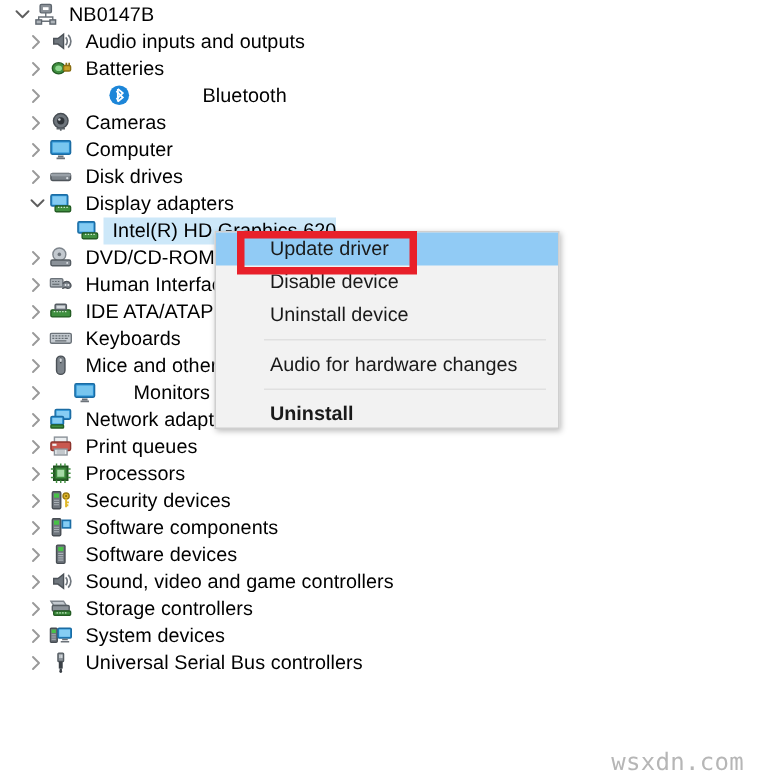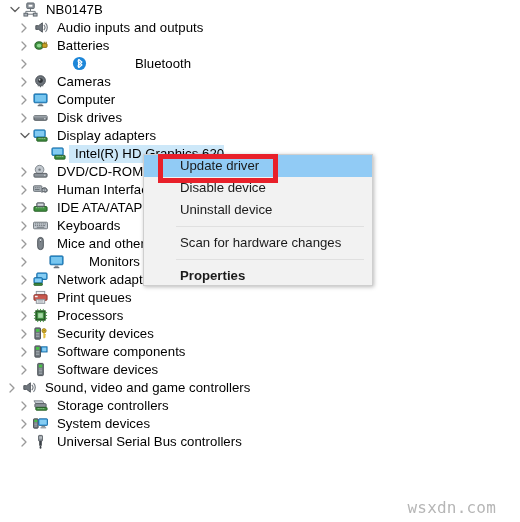--- a/index.html
+++ b/index.html
@@ -439,21 +439,21 @@
       </span>
       <span class="tree-icon">
         <svg width="15" height="15" viewBox="0 0 16 16">
           <rect x="5" y="1.5" width="6" height="13" rx="0.8" fill="#6e757c" stroke="#474d53"></rect>
           <rect x="6.2" y="2.8" width="3.6" height="3" fill="#47c247"></rect>
           <path d="M6.2 7.4h3.6M6.2 9h3.6M6.2 10.6h3.6M6.2 12.2h3.6" stroke="#aab1b7" stroke-width="0.8"></path>
         </svg>
       </span>
       <span class="tree-label">Software devices</span>
     </div>
-    <div class="tree-row" style="top: 379px; left: 6px;">
+    <div class="tree-row" style="top: 379px; left: 18px;">
       <span class="chevron">
         <svg width="9" height="10" viewBox="0 0 9 10">
           <path d="M2 1l4 4-4 4" stroke="#9a9a9a" stroke-width="1.3" fill="none" stroke-linecap="round" stroke-linejoin="round"></path>
         </svg>
       </span>
       <span class="tree-icon">
         <svg width="15" height="15" viewBox="0 0 16 16">
           <path d="M3 6h3l4-3v10L6 10H3z" fill="#70777e" stroke="#4c5258"></path>
           <path d="M11.5 5.2a4 4 0 0 1 0 5.6M13.3 3.4a6.5 6.5 0 0 1 0 9.2" stroke="#70777e" fill="none" stroke-width="1.2"></path>
         </svg>
@@ -512,20 +512,20 @@
       </span>
       <span class="tree-label">Universal Serial Bus controllers</span>
     </div>
   </div>
 
 <div id="context-menu">
     <div class="menu-item highlighted">Update driver</div>
     <div class="menu-item">Disable device</div>
     <div class="menu-item">Uninstall device</div>
     <div class="menu-sep"></div>
-    <div class="menu-item">Scan for hardware changes</div>
+    <div class="menu-item">Audio for hardware changes</div>
     <div class="menu-sep"></div>
-    <div class="menu-item bold">Properties</div>
+    <div class="menu-item bold">Uninstall</div>
   </div>
 
 <div id="highlight-box" style="border-color: rgb(232, 32, 42);"></div>
 
 <div id="watermark">wsxdn.com</div>
 
 </body></html>

